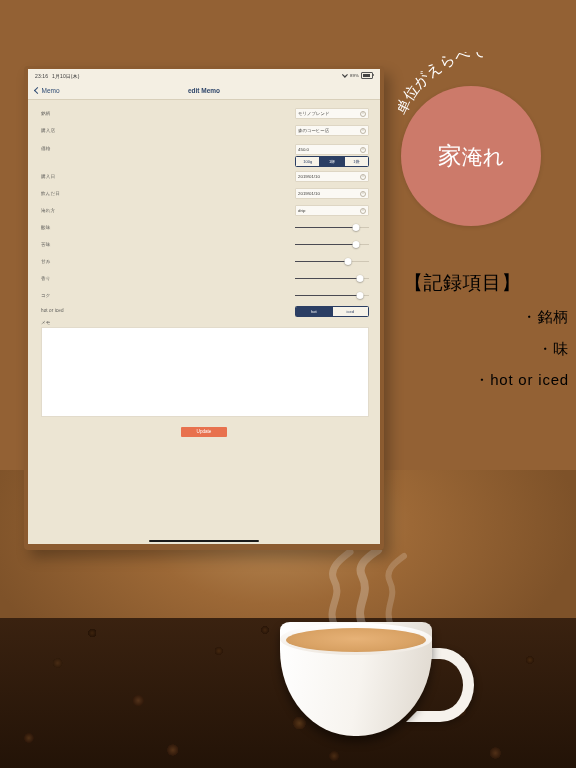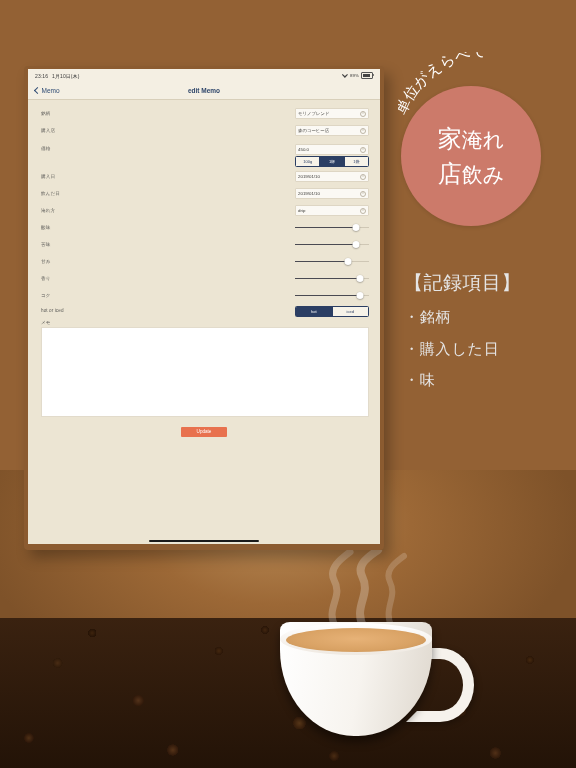--- a/index.html
+++ b/index.html
@@ -309,32 +309,33 @@
   #curve text {
     fill: #fff;
     font-family: "Liberation Sans", sans-serif;
     font-size: 15px;
   }
 
   #features {
     position: absolute;
     left: 404px; top: 270px;
     width: 165px;
-    color: #e5e5e5;
+    color: #000000;
   }
   .feat-title {
     font-size: 19px;
     letter-spacing: .5px;
     margin-bottom: 12px;
   }
   .feat-item {
     font-size: 15px;
     letter-spacing: .8px;
     margin-bottom: 12.5px;
     white-space: nowrap;
+    text-align: right;
   }
 </style>
 </head>
 <body>
 
 <div id="photo">
   <div class="photo-bg"></div>
   <div class="beans"></div>
   <div class="cup">
     <svg class="steam" viewBox="0 0 120 80">
@@ -523,23 +524,20 @@
   </defs>
   <text>
     <textPath href="#arc" startOffset="2%">単位がえらべて</textPath>
   </text>
 </svg>
 
 <div id="badge">
   <div class="badge-line bl1">
     <span class="big">家</span><span>淹れ</span>
   </div>
-  <div class="badge-line bl2">
-    <span class="big">店</span><span>飲み</span>
-  </div>
 </div>
 
 <div id="features">
   <div class="feat-title">【記録項目】</div>
   <div class="feat-item">・銘柄</div>
-  <div class="feat-item">・購入した日</div>
   <div class="feat-item">・味</div>
+  <div class="feat-item">・hot or iced</div>
 </div>
 
 </body></html>

